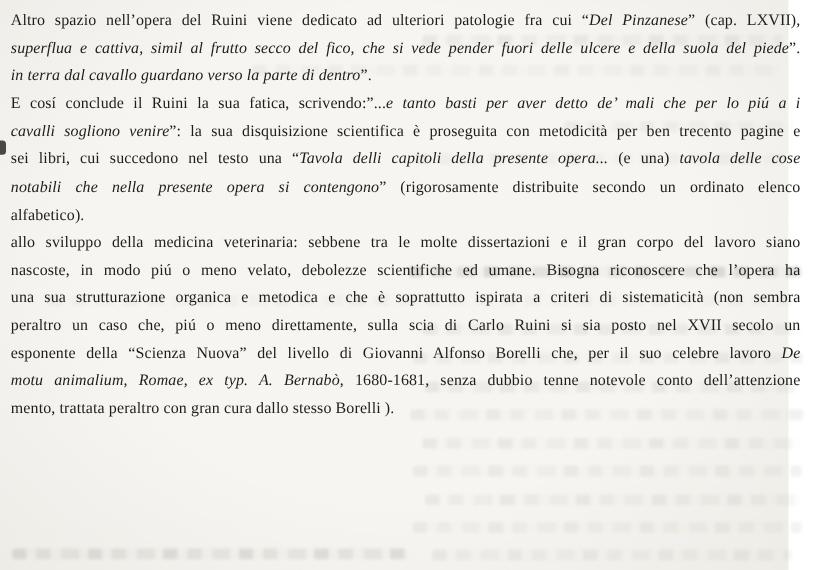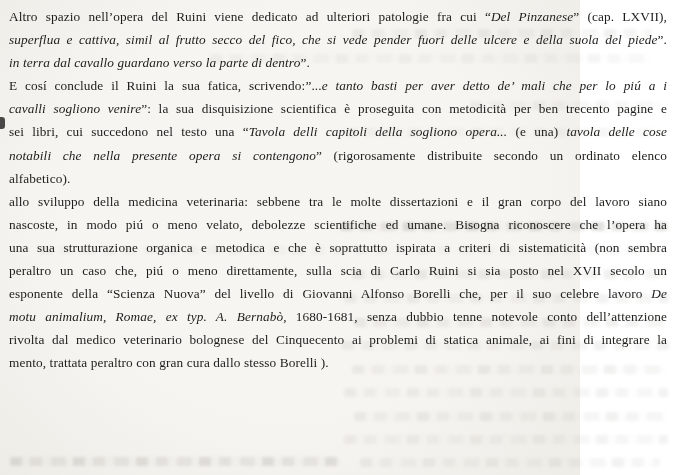--- a/index.html
+++ b/index.html
@@ -1,21 +1,21 @@
 <!DOCTYPE html>
 <html><head>
 <meta charset="utf-8">
 <style>
   html, body { margin: 0; padding: 0; }
   body {
     width: 683px; height: 475px; overflow: hidden;
     font-family: "Liberation Serif", "DejaVu Serif", serif;
   }
   #page {
-    position: relative; width: 580px; height: 475px;
+    position: relative; width: 657px; height: 475px;
     background: radial-gradient(ellipse at 50% 45%, #f7f5f1 55%, #eeece7 100%);
   }
   
   #bleed { position: absolute; inset: 0; z-index: 0; }
   .smudge {
     position: absolute; height: 9px; border-radius: 3px;
     filter: blur(1.5px); opacity: .45;
     background: repeating-linear-gradient(90deg,
       rgba(128,126,120,.38) 0px, rgba(128,126,120,.38) 11px,
       rgba(128,126,120,.05) 13px, rgba(128,126,120,.05) 19px,
@@ -87,28 +87,27 @@
   </div>
   <div id="text-block" style="color: rgb(29, 29, 27);">
       <div class="paragraph">
         <div class="textline"><span class="rm">Altro spazio nell’opera del Ruini viene dedicato ad ulteriori patologie fra cui “</span><span class="it">Del Pinzanese</span><span class="rm">” (cap. LXVII),</span></div>
         <div class="textline"><span class="it">superflua e cattiva, simil al frutto secco del fico, che si vede pender fuori delle ulcere e della suola del piede</span><span class="rm">”.</span></div>
         <div class="textline para-end"><span class="it">in terra dal cavallo guardano verso la parte di dentro</span><span class="rm">”.</span></div>
       </div>
       <div class="paragraph">
         <div class="textline"><span class="rm">E cosí conclude il Ruini la sua fatica, scrivendo:”...</span><span class="it">e tanto basti per aver detto de’ mali che per lo piú a i</span></div>
         <div class="textline"><span class="it">cavalli sogliono venire</span><span class="rm">”: la sua disquisizione scientifica è proseguita con metodicità per ben trecento pagine e</span></div>
-        <div class="textline"><span class="rm">sei libri, cui succedono nel testo una “</span><span class="it">Tavola delli capitoli della sogliono opera...</span><span class="rm"> (e una) </span><span class="it">tavola delle cose</span></div>
+        <div class="textline"><span class="rm">sei libri, cui succedono nel testo una “</span><span class="it">Tavola delli capitoli della presente opera...</span><span class="rm"> (e una) </span><span class="it">tavola delle cose</span></div>
         <div class="textline"><span class="it">notabili che nella presente opera si contengono</span><span class="rm">” (rigorosamente distribuite secondo un ordinato elenco</span></div>
         <div class="textline para-end"><span class="rm">alfabetico).</span></div>
       </div>
       <div class="paragraph">
         <div class="textline"><span class="rm">allo sviluppo della medicina veterinaria: sebbene tra le molte dissertazioni e il gran corpo del lavoro siano</span></div>
         <div class="textline"><span class="rm">nascoste, in modo piú o meno velato, debolezze scientifiche ed umane. Bisogna riconoscere che l’opera ha</span></div>
         <div class="textline"><span class="rm">una sua strutturazione organica e metodica e che è soprattutto ispirata a criteri di sistematicità  (non sembra</span></div>
         <div class="textline"><span class="rm">peraltro un caso che, piú o meno direttamente, sulla scia di Carlo Ruini si sia posto nel XVII secolo un</span></div>
         <div class="textline"><span class="rm">esponente della “Scienza Nuova” del livello di Giovanni Alfonso Borelli che, per il suo celebre lavoro </span><span class="it">De</span></div>
         <div class="textline"><span class="it">motu animalium, Romae, ex typ. A. Bernabò</span><span class="rm">, 1680-1681, senza dubbio tenne notevole conto dell’attenzione</span></div>
-        <div class="textline"><span class="rm">rivolta dal medico veterinario bolognese del Cinquecento ai problemi di statica animale, ai fini di integrare la</span></div>
         <div class="textline para-end"><span class="rm">mento, trattata peraltro con gran cura dallo stesso Borelli ).</span></div>
       </div>
     </div>
 </div>
 
 </body></html>

